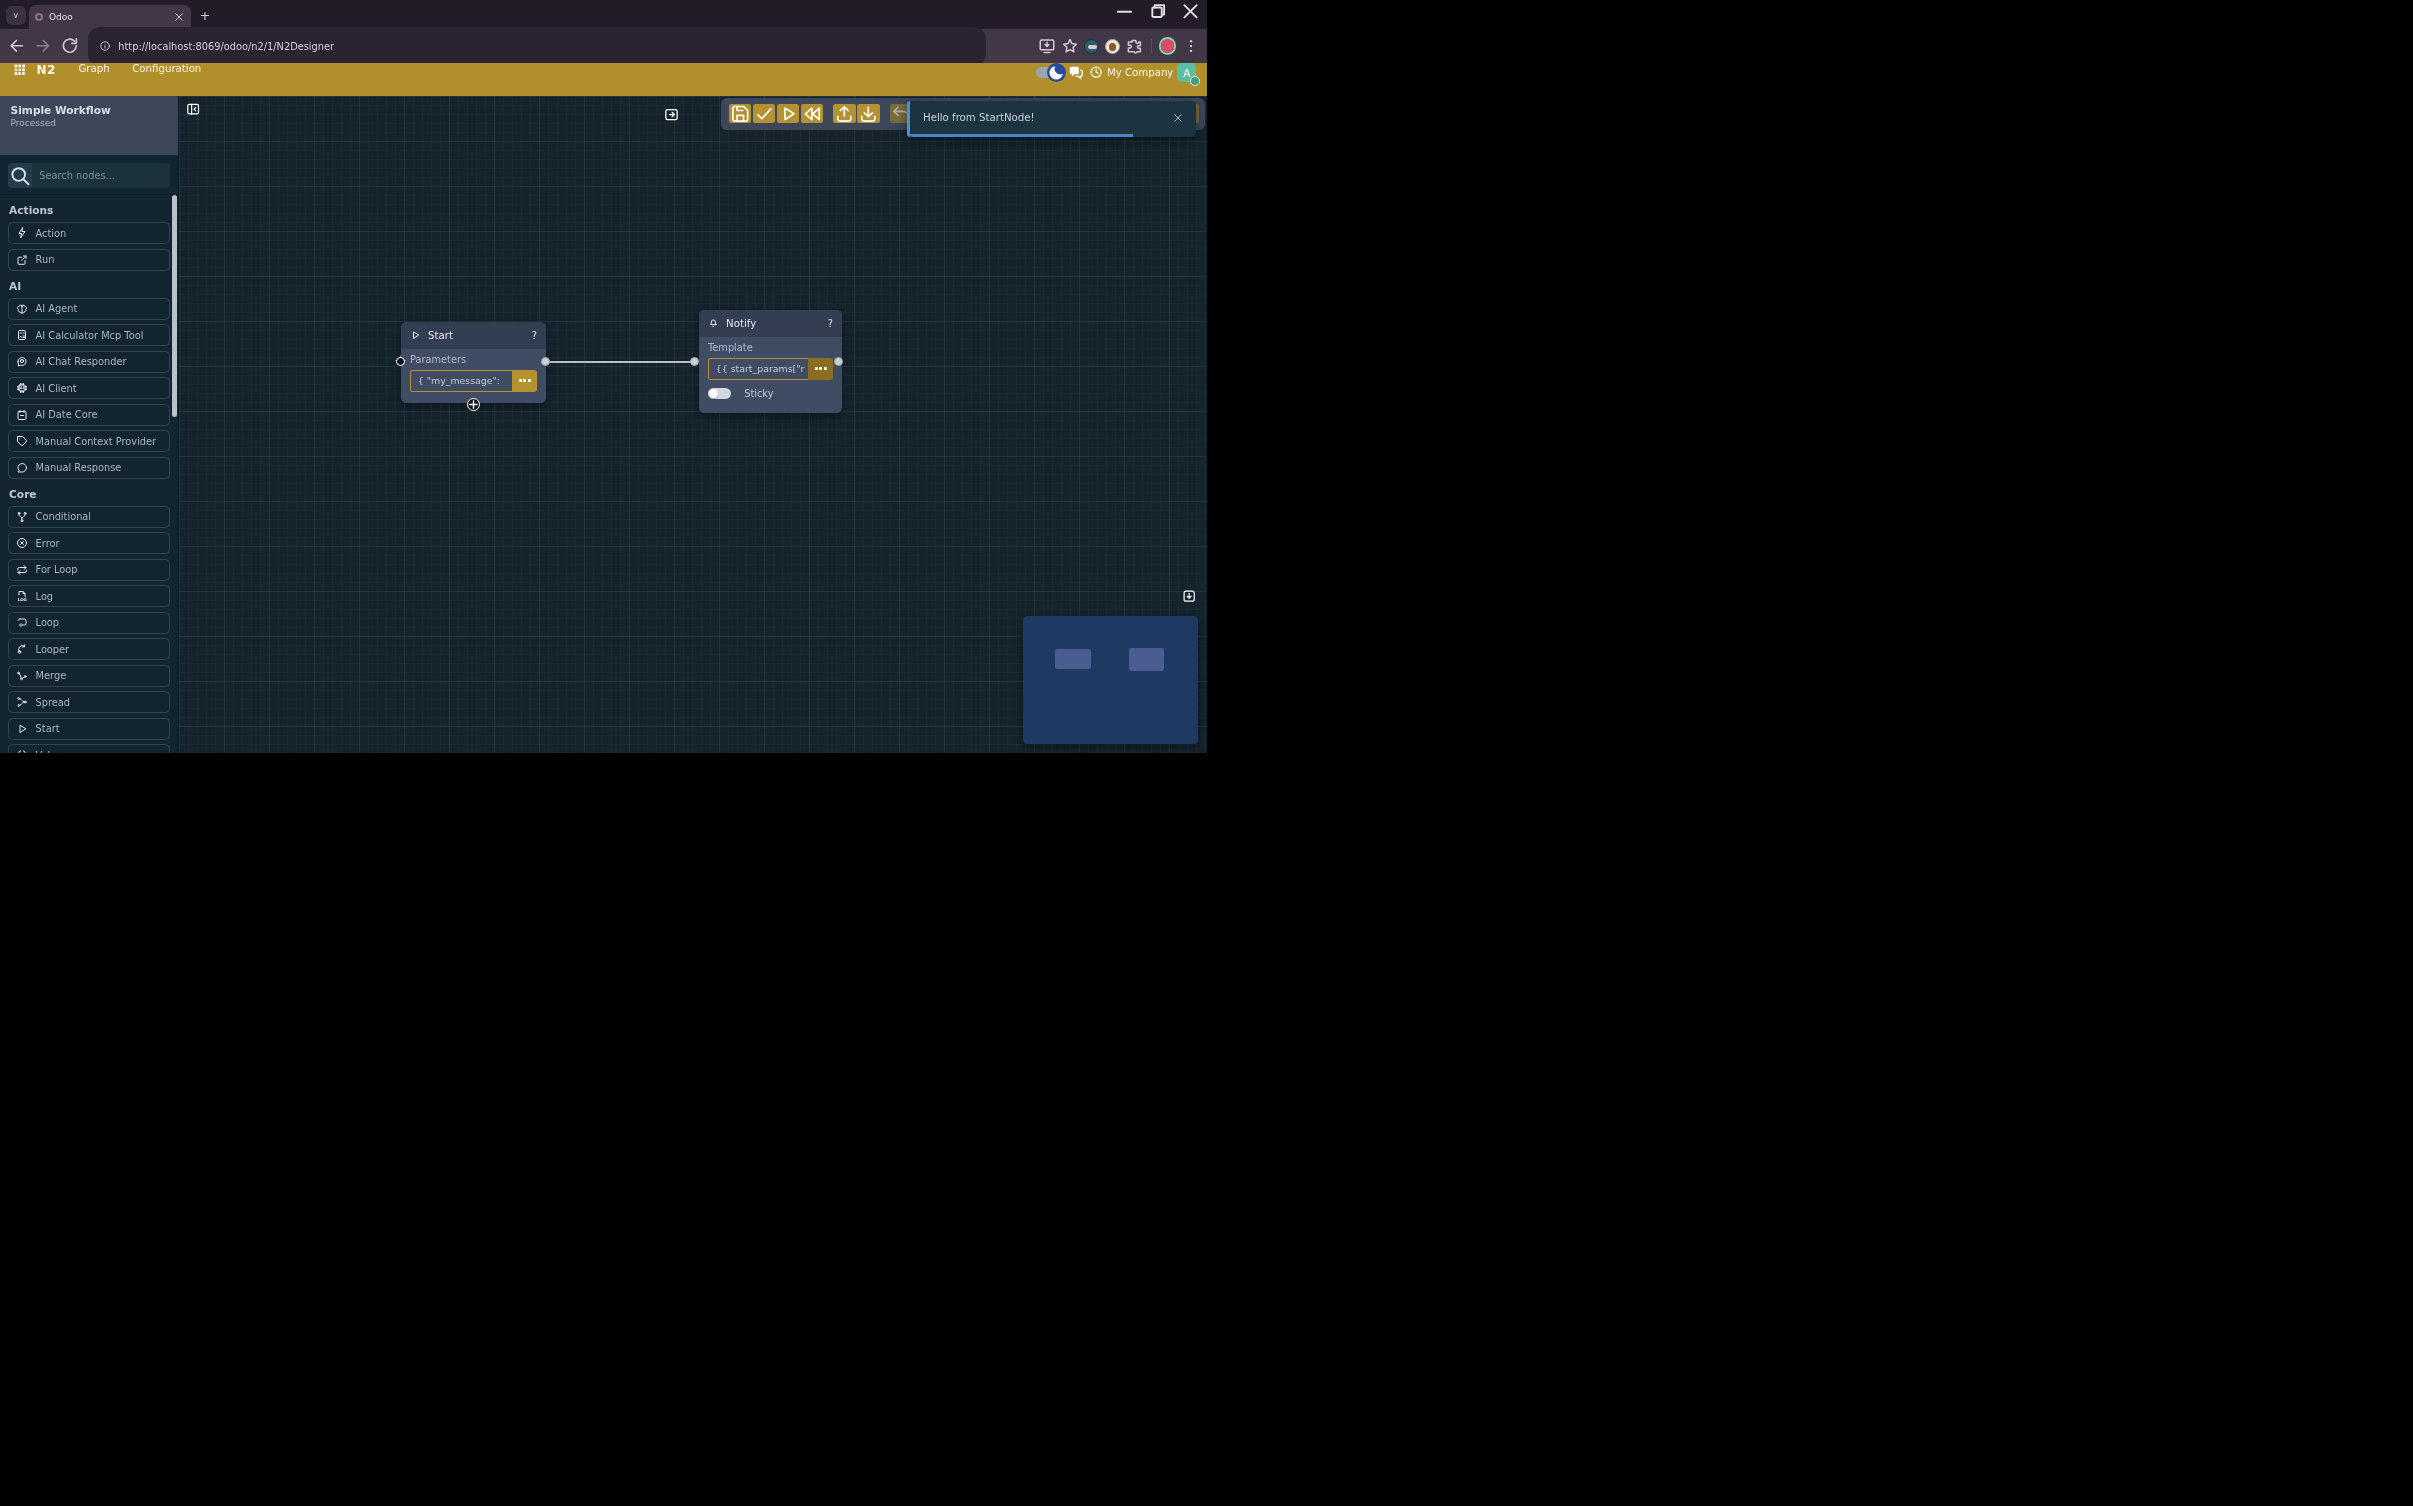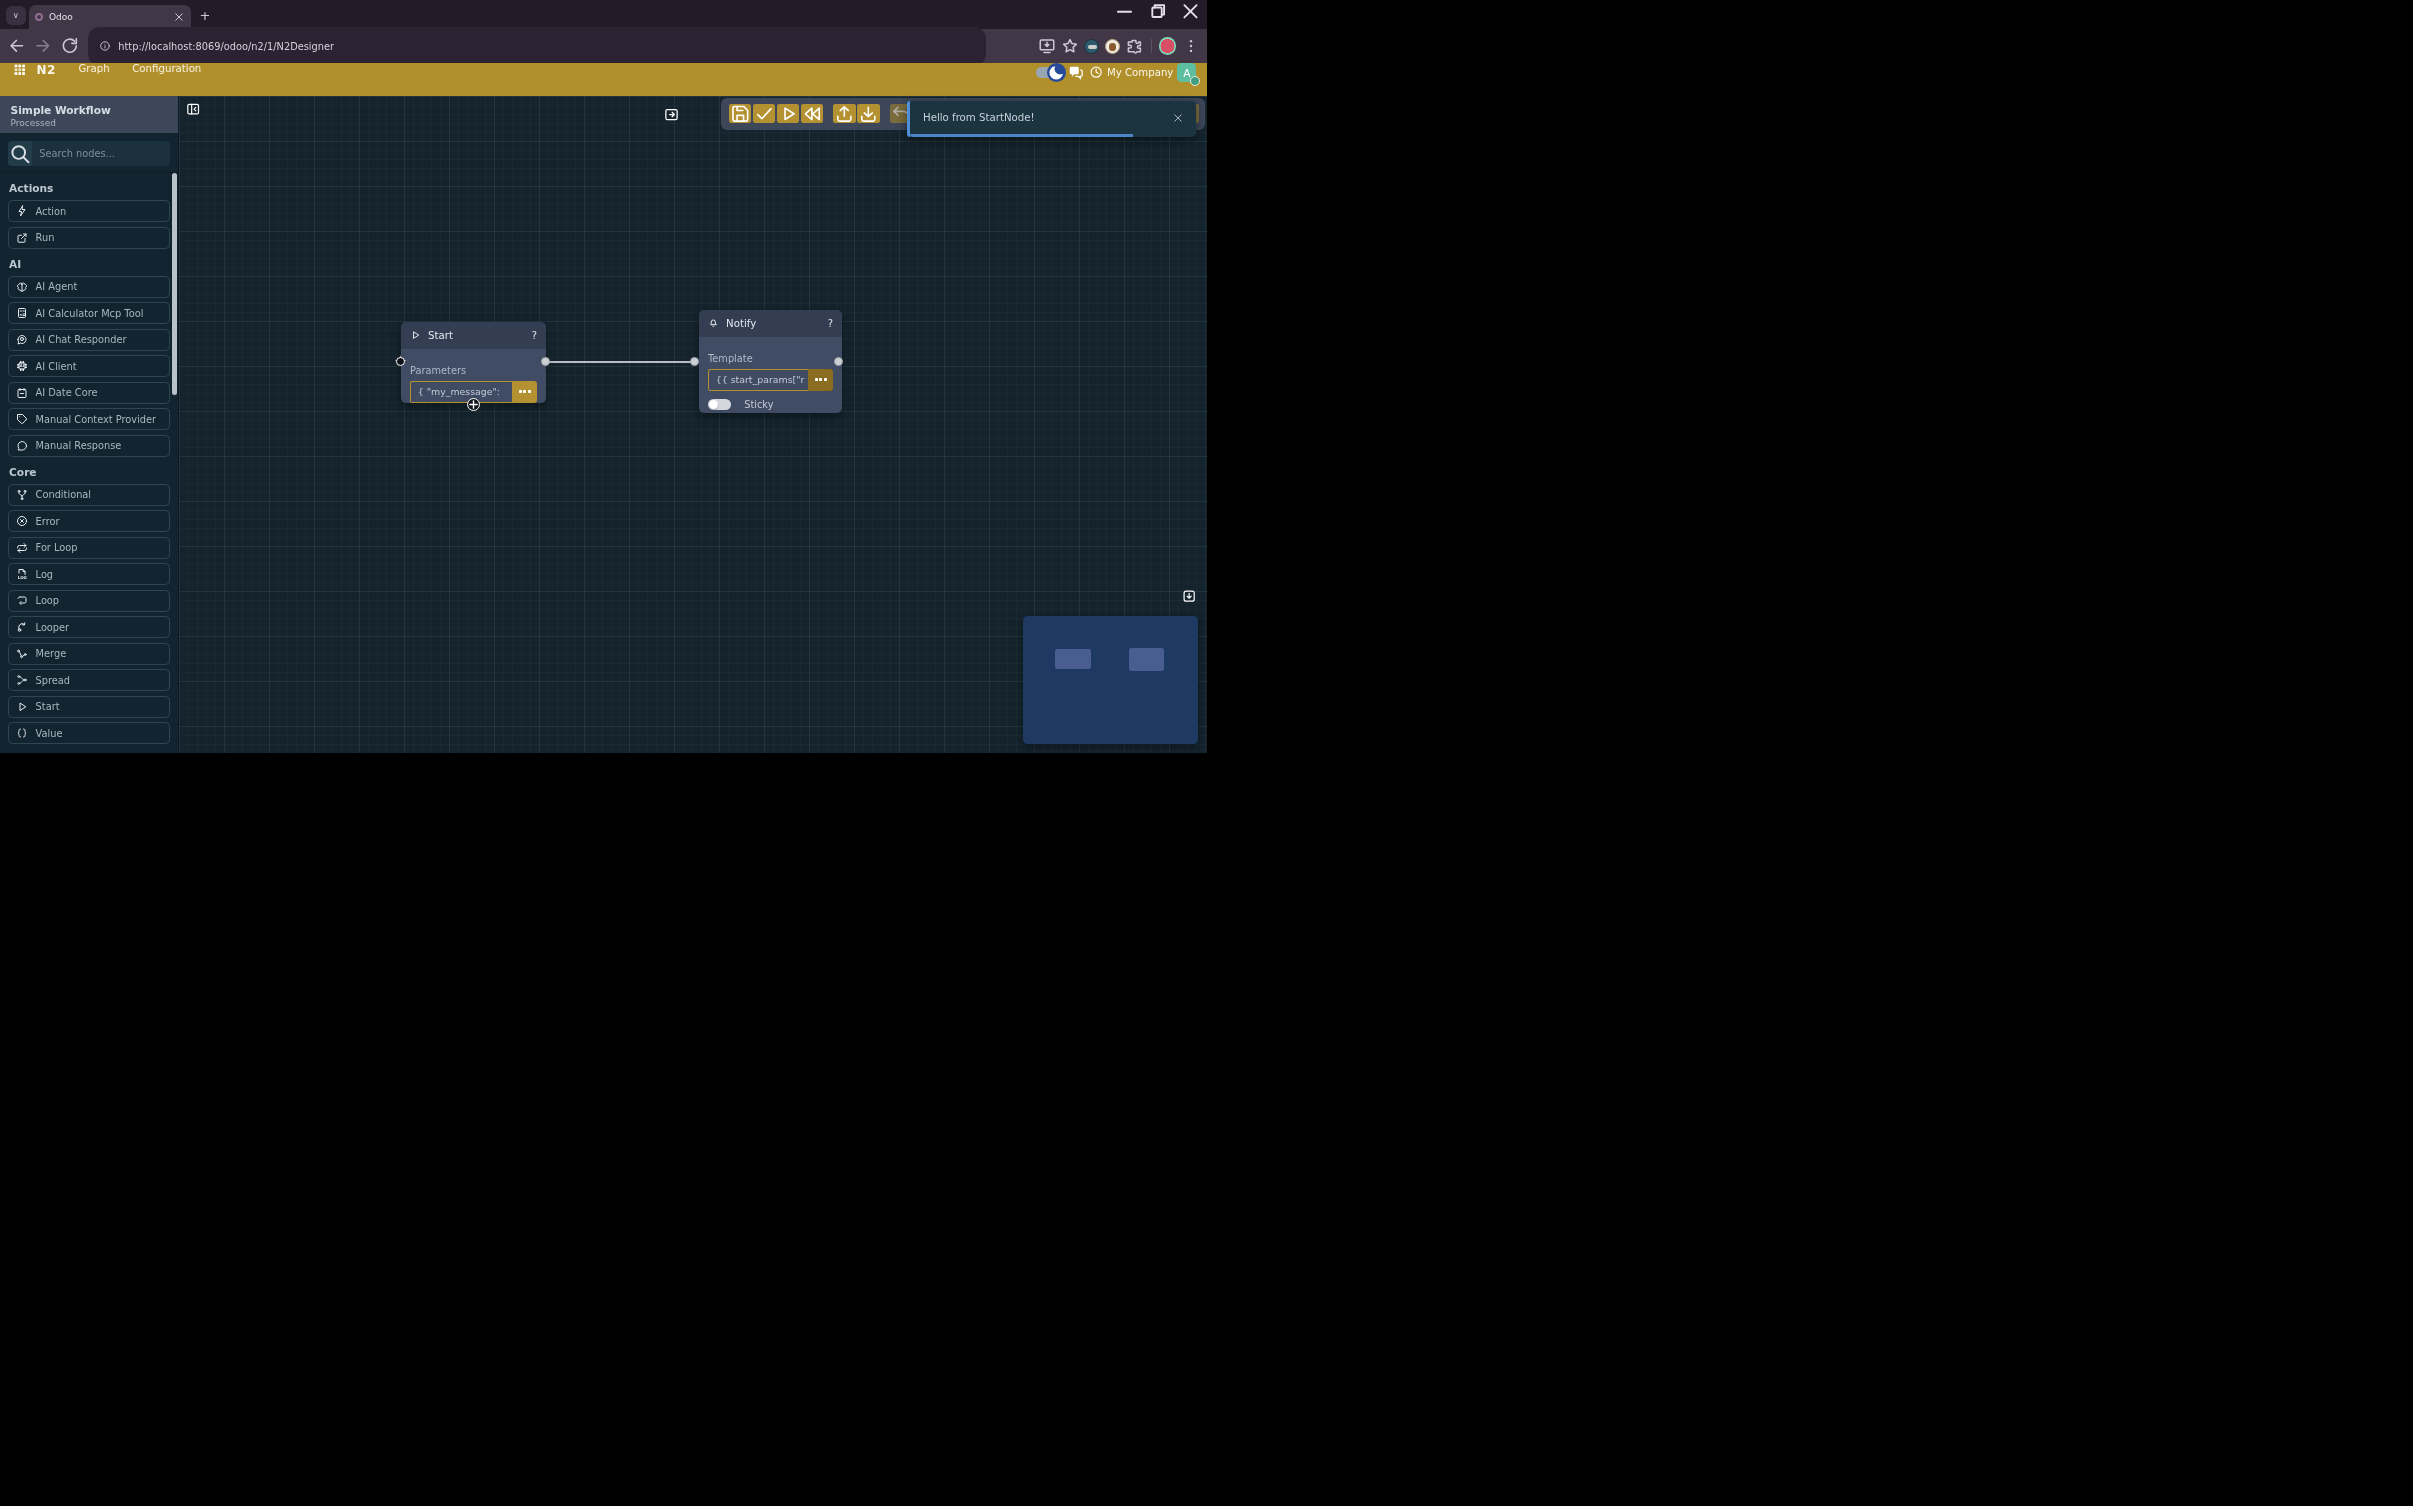--- a/index.html
+++ b/index.html
@@ -54,21 +54,21 @@
   .dm-knob svg{width:10.6px;height:10.6px}
   .msg-wrap{position:relative;width:18px;height:16.6px;color:#fff}
   .msg-wrap svg{width:16.6px;height:16.6px}
   .clock-ic{width:14.3px;height:14.3px;color:#fdfaf2}
   .company{font-size:10.2px}
   .user-avatar{position:relative;width:19px;height:19px;border-radius:4.5px;background:#5dbf9f;color:#fff;font-size:10.6px;display:flex;align-items:center;justify-content:center}
   .user-avatar i{position:absolute;right:-3.8px;bottom:-3.8px;width:9.8px;height:9.8px;border-radius:50%;background:#3f9e84;border:1.5px solid #f2ecd9}
 
   
   .sidebar{position:absolute;left:0;top:96px;width:179px;height:658px;background:var(--side-bg);border-right:0.8px solid #0c1820;display:flex;flex-direction:column}
-  .wf-header{height:37px;background:var(--side-head);padding:7.5px 10.6px}
+  .wf-header{height:59px;background:var(--side-head);padding:7.5px 10.6px}
   .wf-title{color:#d6dde4;font-size:10.6px;font-weight:bold}
   .wf-status{color:#a9b5c1;font-size:9px;margin-top:2.3px}
   .search-wrap{padding:7.5px 8.3px 6.8px}
   .search-box{display:flex;height:25px;background:#1b313d;border-radius:3.8px;overflow:hidden}
   .search-ic{width:29px;background:#233c49;display:flex;align-items:center;justify-content:center;color:#d7dee3}
   .search-ic svg{width:11.3px;height:11.3px}
   .search-box input{flex:1;background:transparent;border:0;outline:none;color:#bcc7cf;font-size:9.8px;padding:0 7.5px;font-family:inherit}
   .search-box input::placeholder{color:#7b8f9b}
   .palette{flex:1;position:relative;padding:0 8.3px;overflow:hidden;border-top:0.8px solid #0e1d26}
   .section-title{color:#bcc7cf;font-size:10.6px;font-weight:bold;margin:9px 0.8px 6px}
@@ -103,21 +103,21 @@
   .toast-close{color:#a9b3bc;width:12px;height:12px}
   .toast-progress{position:absolute;left:0;bottom:0;height:3.8px;width:78%;background:#4c86c9;border-radius:0 0 0 3px}
 
   
   .node{position:absolute;background:var(--node-body);border-radius:5.3px;box-shadow:0 3.8px 9px rgba(0,0,0,.35);z-index:1}
   .node-head{height:27px;background:var(--node-head);border-radius:5.3px 5.3px 0 0;display:flex;align-items:center;gap:7.5px;padding:0 9px;color:#e2e7ee}
   .node-head .nic{width:10.6px;height:10.6px;display:flex;color:#fff}
   .node-head .nic svg{width:10.6px;height:10.6px}
   .node-title{font-size:10.2px;flex:1}
   .node-help{font-size:9.8px;color:#dfe4ec}
-  .node-body{padding:16px 9px 0}
+  .node-body{padding:5px 9px 0}
   .field-label{color:#aeb9c9;font-size:9.8px;margin-bottom:4.5px}
   .field{display:flex;height:22px}
   .field-input{flex:1;border:0.8px solid #b39030;border-right:0;border-radius:2.3px 0 0 2.3px;display:flex;align-items:center;padding:0 6.8px;color:#c3cbd8;font-size:9.4px;overflow:hidden;white-space:nowrap}
   .more-btn{width:25px;background:var(--gold-btn);border-radius:0 3px 3px 0;display:flex;align-items:center;justify-content:center;gap:1.5px}
   .more-btn.dark{background:#8a6d20}
   .more-btn i{width:3px;height:3px;background:#fff;border-radius:0.8px}
   .toggle-row{display:flex;align-items:center;gap:13.6px;margin-top:8.3px}
   .toggle{position:relative;width:22.6px;height:10.6px;border-radius:6px;background:#d4d8de}
   .toggle i{position:absolute;left:0.8px;top:0.8px;width:9px;height:9px;border-radius:50%;background:#fff;box-shadow:0 0.8px 1.5px rgba(0,0,0,.3)}
   .toggle-label{color:#c3cbd8;font-size:9.8px}

